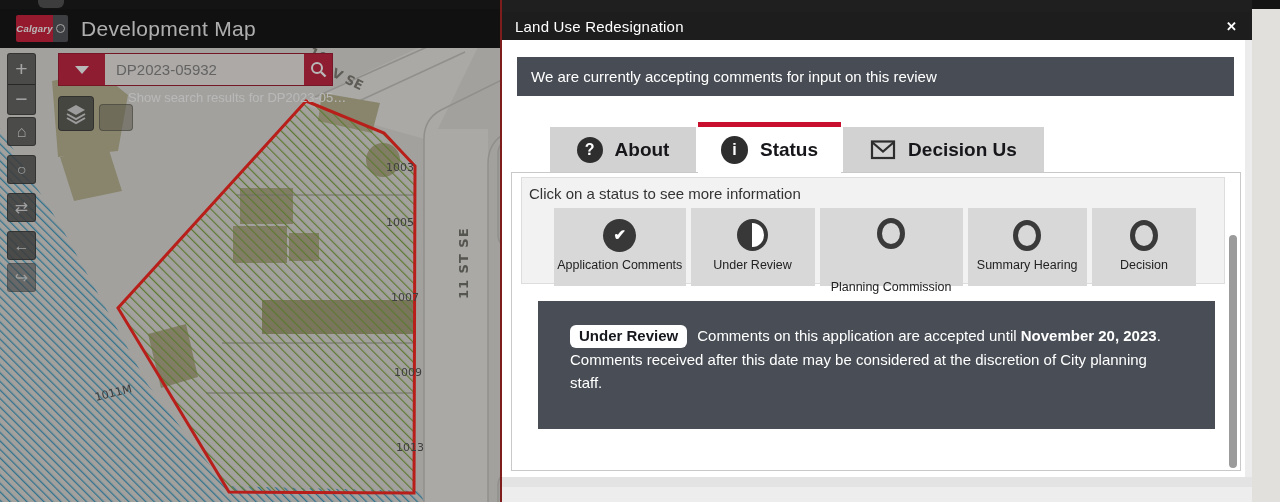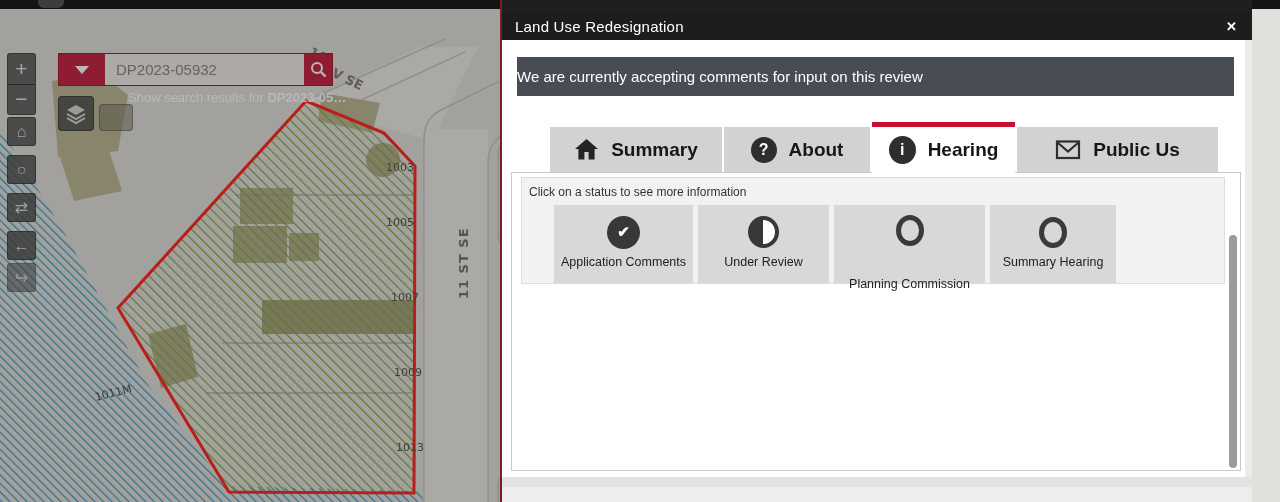--- a/index.html
+++ b/index.html
@@ -35,54 +35,54 @@
 
   .search-group { position:absolute; left:58px; top:44px; height:33px; display:flex; z-index:9;
                   border:1px solid #a32035; }
   .dd-btn { width:46px; background:#c52946; display:flex; align-items:center; justify-content:center; }
   .dd-caret { width:0; height:0; border-left:7px solid transparent; border-right:7px solid transparent;
               border-top:8px solid #fff; }
   .search-input { width:199px; background:#efeae6; border:none; outline:none; color:#8a8a8a;
                   font-size:15px; padding-left:11px; font-family:"Liberation Sans",sans-serif; }
   .search-btn { width:28px; background:#c52946; display:flex; align-items:center; justify-content:center; }
   .hint { position:absolute; left:128px; top:81px; z-index:9; color:#fff; font-size:13px; }
-  .hint b { font-weight:bold; }
+  .hint b { font-weight:normal; }
   .layers-btn { position:absolute; left:58px; top:87px; width:36px; height:35px; z-index:9;
                 background:rgba(78,78,78,.82); border:1px solid rgba(40,40,40,.5); border-radius:4px;
                 display:flex; align-items:center; justify-content:center; }
   .basemap-btn { position:absolute; left:99px; top:95px; width:34px; height:27px; z-index:8;
                  background:rgba(125,122,104,.55); border:1px solid rgba(60,60,55,.4); border-radius:4px; }
 
   .map-dim { position:absolute; left:0; top:0; width:528px; height:493px; background:rgba(0,0,0,.28); z-index:20; }
 
   
   .panel { position:absolute; left:500px; top:0; width:752px; height:502px; z-index:70;
            display:flex; flex-direction:column; border-left:2px solid #7f1d1d; background:#fff; }
   .panel-gap { height:12px; background:#1f1f1f; }
   .panel-header { height:28px; background:#1d1d1d; display:flex; align-items:center; }
   .panel-title { color:#fff; font-size:15px; padding-left:13px; letter-spacing:.2px; }
   .panel-close { margin-left:auto; padding-right:15px; color:#fff; font-size:13px; font-weight:bold; cursor:pointer; }
   .panel-body { position:relative; height:437px; background:#fff; }
   .right-edge { position:absolute; right:0; top:0; bottom:0; width:7px; background:#ececec; }
 
   .banner { margin:17px 18px 0 15px; height:39px; background:#484c54; color:#fff; font-size:15px;
-            display:flex; align-items:center; padding-left:0; }
+            display:flex; align-items:center; padding-left:14px; }
 
   .tabs { margin:26px 0 0 48px; display:flex; align-items:flex-end; gap:2px; height:50px;
           position:relative; z-index:2; }
   .tab { background:#d2d2d2; height:45px; display:flex; align-items:center; justify-content:center;
          gap:12px; font-size:19px; font-weight:600; color:#17171b; cursor:pointer; }
   .tab.active { background:#fff; height:51px; margin-bottom:-1px; border-top:5px solid #c8102e; }
   .circ-icon { width:26px; height:26px; border-radius:50%; background:#2e2e2e; color:#fff;
                display:flex; align-items:center; justify-content:center; font-size:16px; font-weight:bold; }
   .tab.active .circ-icon { width:27px; height:28px; }
 
   .card { margin:0 11px 0 9px; height:299px; border:1px solid #c9c9c9; background:#fff; position:relative; }
   .status-panel { margin:4px 15px 0 9px; height:107px; background:#f2f2f2; border:1px solid #dddddd; }
-  .status-caption { padding:7px 0 0 7px; font-size:12px; color:#333; }
+  .status-caption { padding:7px 0 0 7px; font-size:15px; color:#333; }
   .strip { margin:6px 28px 0 32px; height:78px; display:flex; gap:5px; }
   .seg { background:#d8d8d8; display:flex; flex-direction:column; align-items:center; padding-top:10px; cursor:pointer; }
   .seg-1{width:139px;} .seg-2{width:131px;} .seg-3{width:151px;gap:25px;} .seg-4{width:126px;} .seg-5{width:110px;}
   .st-icon { height:34px; display:flex; align-items:center; justify-content:center; }
   .ic-complete { width:33px; height:33px; border-radius:50%; background:#383838; color:#fff;
                  display:flex; align-items:center; justify-content:center; font-size:15px; font-weight:bold; }
   .ic-current { width:31px; height:32px; border-radius:50%; border:4px solid #383838;
                 background:linear-gradient(90deg,#383838 0 50%, #ffffff 50% 100%); }
   .ic-pending { width:28px; height:31px; border-radius:50%; border:5px solid #3a3a3a; background:transparent; }
   .seg-label { margin-top:6px; font-size:12.5px; color:#222; }
@@ -167,20 +167,29 @@
         <text x="391" y="292">1007</text>
         <text x="394" y="367">1009</text>
         <text x="396" y="442">1013</text>
         <text transform="translate(96,392) rotate(-14)">1011M</text>
       </g>
       <text transform="translate(468,290) rotate(-90)" fill="#77766f" font-size="13" font-weight="bold" letter-spacing="1" font-family="DejaVu Sans, sans-serif">11 ST SE</text>
       <text transform="translate(331,67) rotate(26)" fill="#838077" font-size="13" font-weight="bold" font-family="DejaVu Sans, sans-serif">V SE</text>
       <text transform="translate(308,46) rotate(26)" fill="#838077" font-size="13" font-weight="bold" font-family="DejaVu Sans, sans-serif">10</text>
     </svg>
 
+    <div class="map-header">
+      <div class="logo-red">
+        <span>Calgary</span>
+      </div>
+      <div class="logo-gray">
+        <div class="logo-ring"></div>
+      </div>
+      <div class="map-title">Development Map</div>
+    </div>
 
     <div class="zoom-group">
       <div class="zoom-cell">+</div>
       <div class="zoom-div"></div>
       <div class="zoom-cell">−</div>
     </div>
     <div class="toolbar-btn" style="top:108px;">⌂</div>
     <div class="toolbar-btn" style="top:146px;">○</div>
     <div class="toolbar-btn" style="top:184px;">⇄</div>
     <div class="toolbar-btn" style="top:222px;">←</div>
@@ -219,40 +228,34 @@
       <div class="panel-title">Land Use Redesignation</div>
       <div class="panel-close">✕</div>
     </div>
 
     <div class="panel-body">
       <div class="right-edge"></div>
 
       <div class="banner">We are currently accepting comments for input on this review</div>
 
       <div class="tabs">
-        <div class="tab" style="width:172px;">
-          <svg width="25" height="23" viewBox="0 0 25 23">
-            <path d="M12.5 1 L24 11 h-3.4 v10.5 h-6 v-7.5 h-4.2 v7.5 h-6 V11 H1 z" fill="#242424"></path>
-          </svg>
-          <span>Summary</span>
-        </div>
         <div class="tab" style="width:146px;">
           <div class="circ-icon">?</div>
           <span>About</span>
         </div>
         <div class="tab active" style="width:143px;">
           <div class="circ-icon">i</div>
-          <span>Hearing</span>
+          <span>Status</span>
         </div>
         <div class="tab" style="width:201px;">
           <svg width="26" height="23" viewBox="0 0 26 23">
             <rect x="2" y="3.5" width="22" height="16.5" stroke="#2e2e2e" stroke-width="2.2" fill="none"></rect>
             <path d="M2.5,4.5 L13,13.5 L23.5,4.5" stroke="#2e2e2e" stroke-width="2.2" fill="none"></path>
           </svg>
-          <span>Public Us</span>
+          <span>Decision Us</span>
         </div>
       </div>
 
       <div class="card">
         <div class="status-panel">
           <div class="status-caption">Click on a status to see more information</div>
           <div class="strip">
             <div class="seg seg-1">
               <div class="st-icon">
                   <div class="ic-complete">✔</div>
@@ -270,23 +273,32 @@
                   <div class="ic-pending"></div>
                 </div>
               <div class="seg-label">Planning Commission</div>
             </div>
             <div class="seg seg-4">
               <div class="st-icon">
                   <div class="ic-pending"></div>
                 </div>
               <div class="seg-label">Summary Hearing</div>
             </div>
+            <div class="seg seg-5">
+              <div class="st-icon">
+                  <div class="ic-pending"></div>
+                </div>
+              <div class="seg-label">Decision</div>
+            </div>
           </div>
         </div>
 
+        <div class="dark-box">
+          <span class="badge">Under Review</span><span>Comments on this application are accepted until </span><b>November 20, 2023</b><span>. Comments received after this date may be considered at the discretion of City planning staff.</span>
+        </div>
 
         <div class="vscroll">
           <div class="vthumb"></div>
         </div>
       </div>
     </div>
 
     <div class="panel-footer1"></div>
     <div class="panel-footer2"></div>
   </div>

